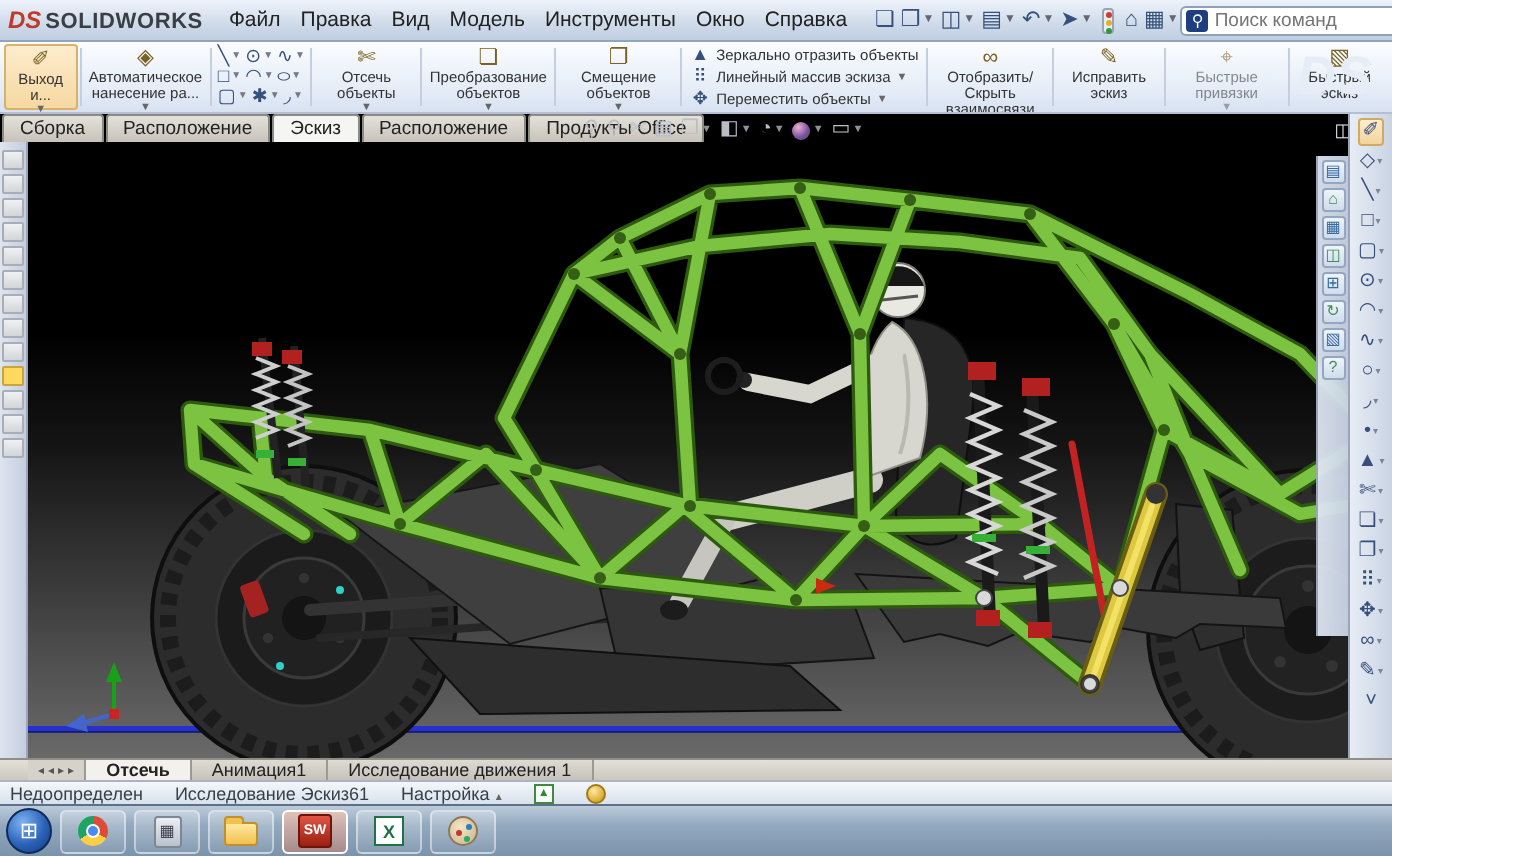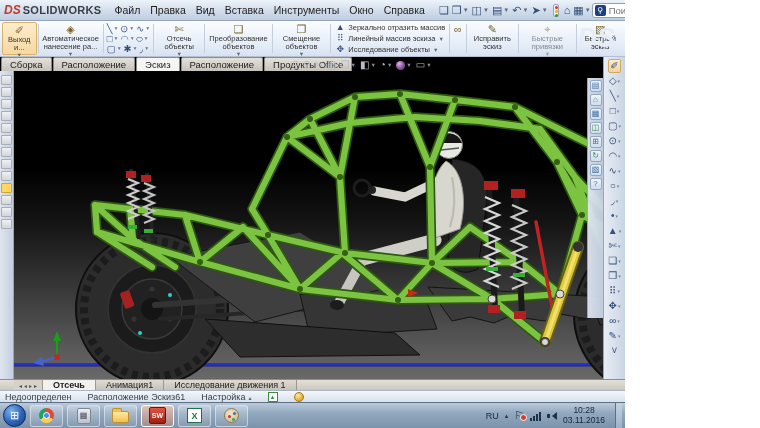--- a/index.html
+++ b/index.html
@@ -1,18 +1,18 @@
 <!DOCTYPE html>
 <html><head>
 <meta charset="utf-8">
 <style>
 *{margin:0;padding:0;box-sizing:border-box}
 html,body{width:760px;height:428px;overflow:hidden}
 body{font-family:"Liberation Sans",sans-serif}
-.screen{position:relative;width:625px;height:428px;background:#000;overflow:hidden}
+.screen{position:relative;width:696px;height:428px;background:#000;overflow:hidden}
 
 
 .titlebar{position:absolute;top:0;left:0;right:0;height:21px;background:linear-gradient(#eef3fa,#cfdbea 60%,#bfcee2);border-bottom:1px solid #93a4ba;display:flex;align-items:center;padding:0 4px;z-index:40}
 .logo{display:flex;align-items:baseline;margin-right:8px;white-space:nowrap}
 .logo .ds{color:#c0392b;font-weight:bold;font-style:italic;font-size:12px;margin-right:2px}
 .logo .sw{color:#3a3f46;font-weight:bold;font-size:11px;letter-spacing:.3px}
 .menubar{display:flex;align-items:center}
 .menu-item{font-size:10.5px;color:#222;padding:2px 5px;border-radius:2px;white-space:nowrap}
 .qat{display:flex;align-items:center;gap:1px;margin-left:8px}
 .qat-btn{display:flex;align-items:center;font-size:11px;color:#35507a;padding:0 1px;line-height:14px}
@@ -123,21 +123,21 @@
 
   <div class="titlebar">
     <div class="logo">
       <span class="ds">DS</span>
       <span class="sw">SOLIDWORKS</span>
     </div>
     <nav class="menubar" id="menubar">
         <span class="menu-item">Файл</span>
         <span class="menu-item">Правка</span>
         <span class="menu-item">Вид</span>
-        <span class="menu-item">Вставка</span>
+        <span class="menu-item">Модель</span>
         <span class="menu-item">Инструменты</span>
         <span class="menu-item">Окно</span>
         <span class="menu-item">Справка</span>
       </nav>
     <div class="qat" id="qat">
         <span class="qat-btn">
           <span>❏</span>
         </span>
         <span class="qat-btn">
           <span>❒</span>
@@ -252,36 +252,37 @@
         <div class="rsep"></div>
         <div class="rbtn">
           <span class="ricon">❐</span>
           <div class="rlabel">Смещение объектов</div>
           <span class="rcaret">▼</span>
         </div>
         <div class="rsep"></div>
         <div class="rstack">
           <div class="srow">
             <span class="sicon">▲</span>
-            <span class="slabel">Зеркально отразить массив</span>
+            <span class="slabel">Зеркально отразить объекты</span>
           </div>
           <div class="srow">
             <span class="sicon">⠿</span>
             <span class="slabel">Линейный массив эскиза</span>
             <span class="scaret">▼</span>
           </div>
           <div class="srow">
             <span class="sicon">✥</span>
-            <span class="slabel">Исследование объекты</span>
+            <span class="slabel">Переместить объекты</span>
             <span class="scaret">▼</span>
           </div>
         </div>
         <div class="rsep"></div>
         <div class="rbtn">
           <span class="ricon">∞</span>
+          <div class="rlabel">Отобразить/Скрыть взаимосвязи</div>
         </div>
         <div class="rsep"></div>
         <div class="rbtn">
           <span class="ricon">✎</span>
           <div class="rlabel">Исправить эскиз</div>
         </div>
         <div class="rsep"></div>
         <div class="rbtn dim">
           <span class="ricon">⌖</span>
           <div class="rlabel">Быстрые привязки</div>
@@ -606,21 +607,21 @@
     <div id="modeltabs" style="display:flex">
         <div class="mtab active">Отсечь</div>
         <div class="mtab">Анимация1</div>
         <div class="mtab">Исследование движения 1</div>
       </div>
   </div>
 
   <div class="statusbar">
     <div class="status-right">
       <span>Недоопределен</span>
-      <span>Расположение Эскиз61</span>
+      <span>Исследование Эскиз61</span>
       <span><span>Настройка</span><span class="scaret-up">▴</span></span>
       <span class="sicon-green">▲</span>
       <span class="sball"></span>
     </div>
   </div>
 
   <div class="taskbar">
     <div class="orb">⊞</div>
     <div class="tbtn">
         <span class="i-chrome">
@@ -635,32 +636,15 @@
       </div>
     <div class="tbtn active">
         <span class="i-sw">SW</span>
       </div>
     <div class="tbtn">
         <span class="i-excel">X</span>
       </div>
     <div class="tbtn">
         <span class="i-paint"></span>
       </div>
-    <div class="tray">
-      <span class="lang">RU</span>
-      <span class="tcaret">▴</span>
-      <span class="flagicon">⚐</span>
-      <span class="netbars">
-          <span></span>
-          <span></span>
-          <span></span>
-          <span></span>
-        </span>
-      <span class="spk"></span>
-      <div class="clock">
-        <div>10:28</div>
-        <div>03.11.2016</div>
-      </div>
-      <div class="showdesk"></div>
-    </div>
   </div>
 
 </div>
 
 </body></html>

